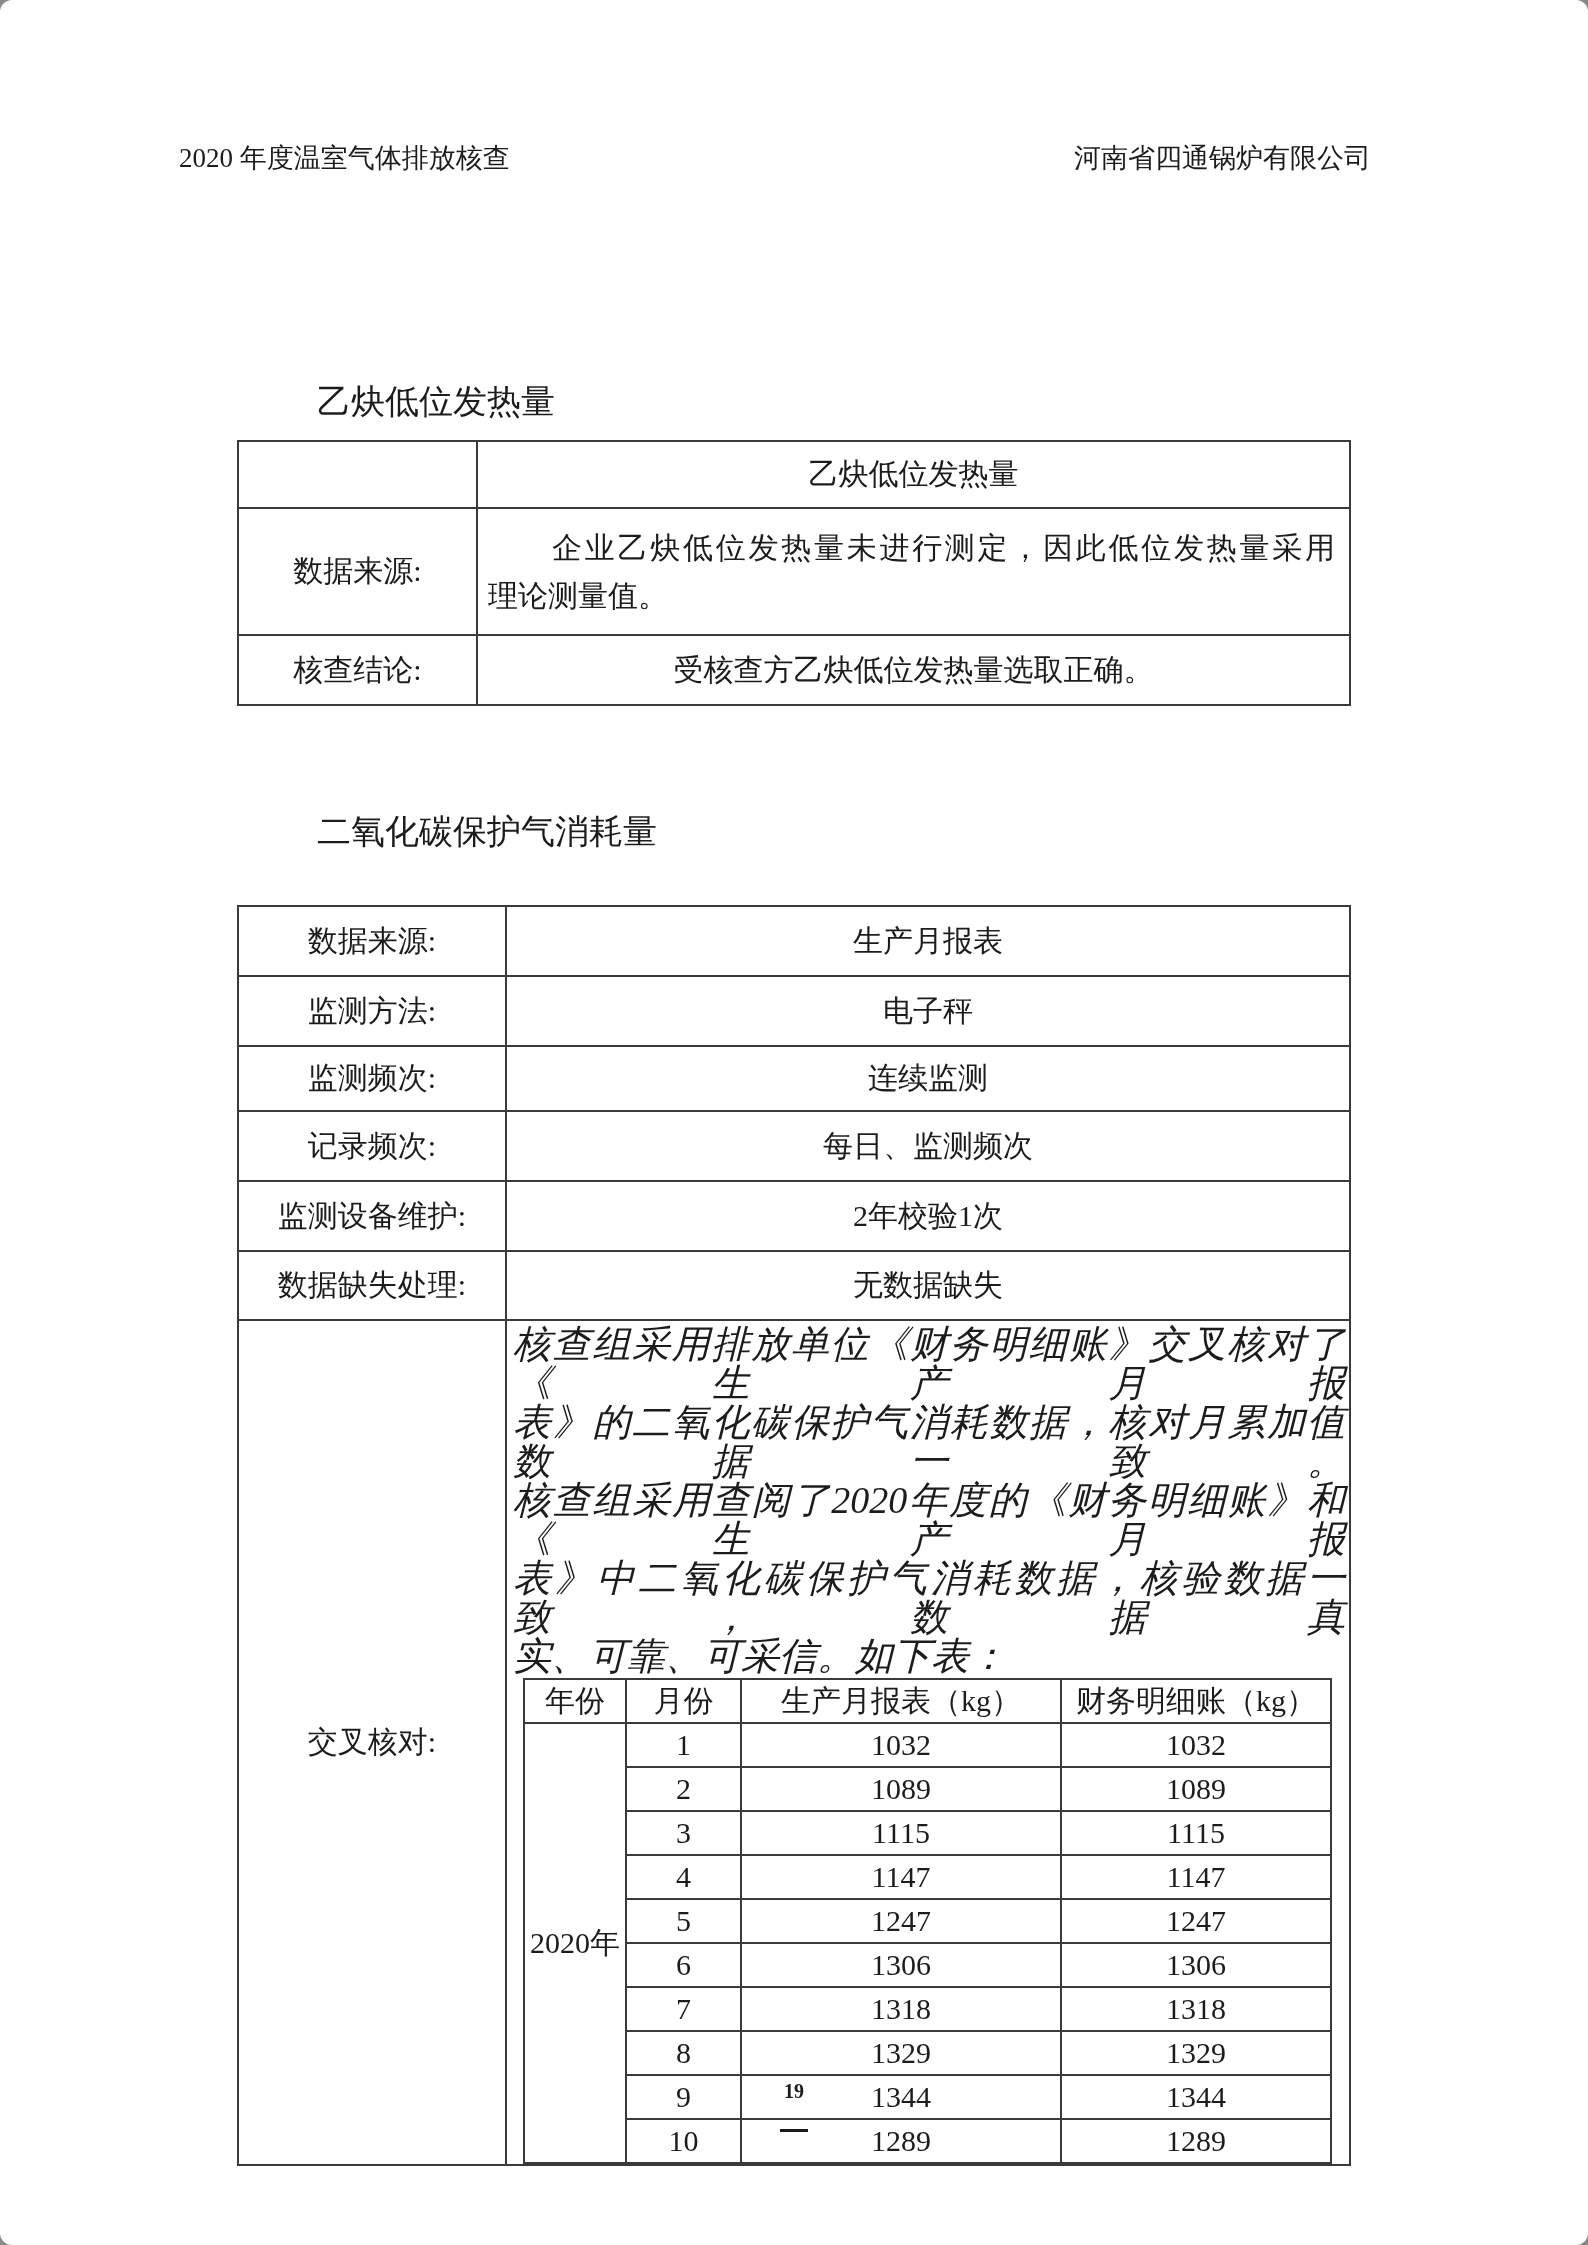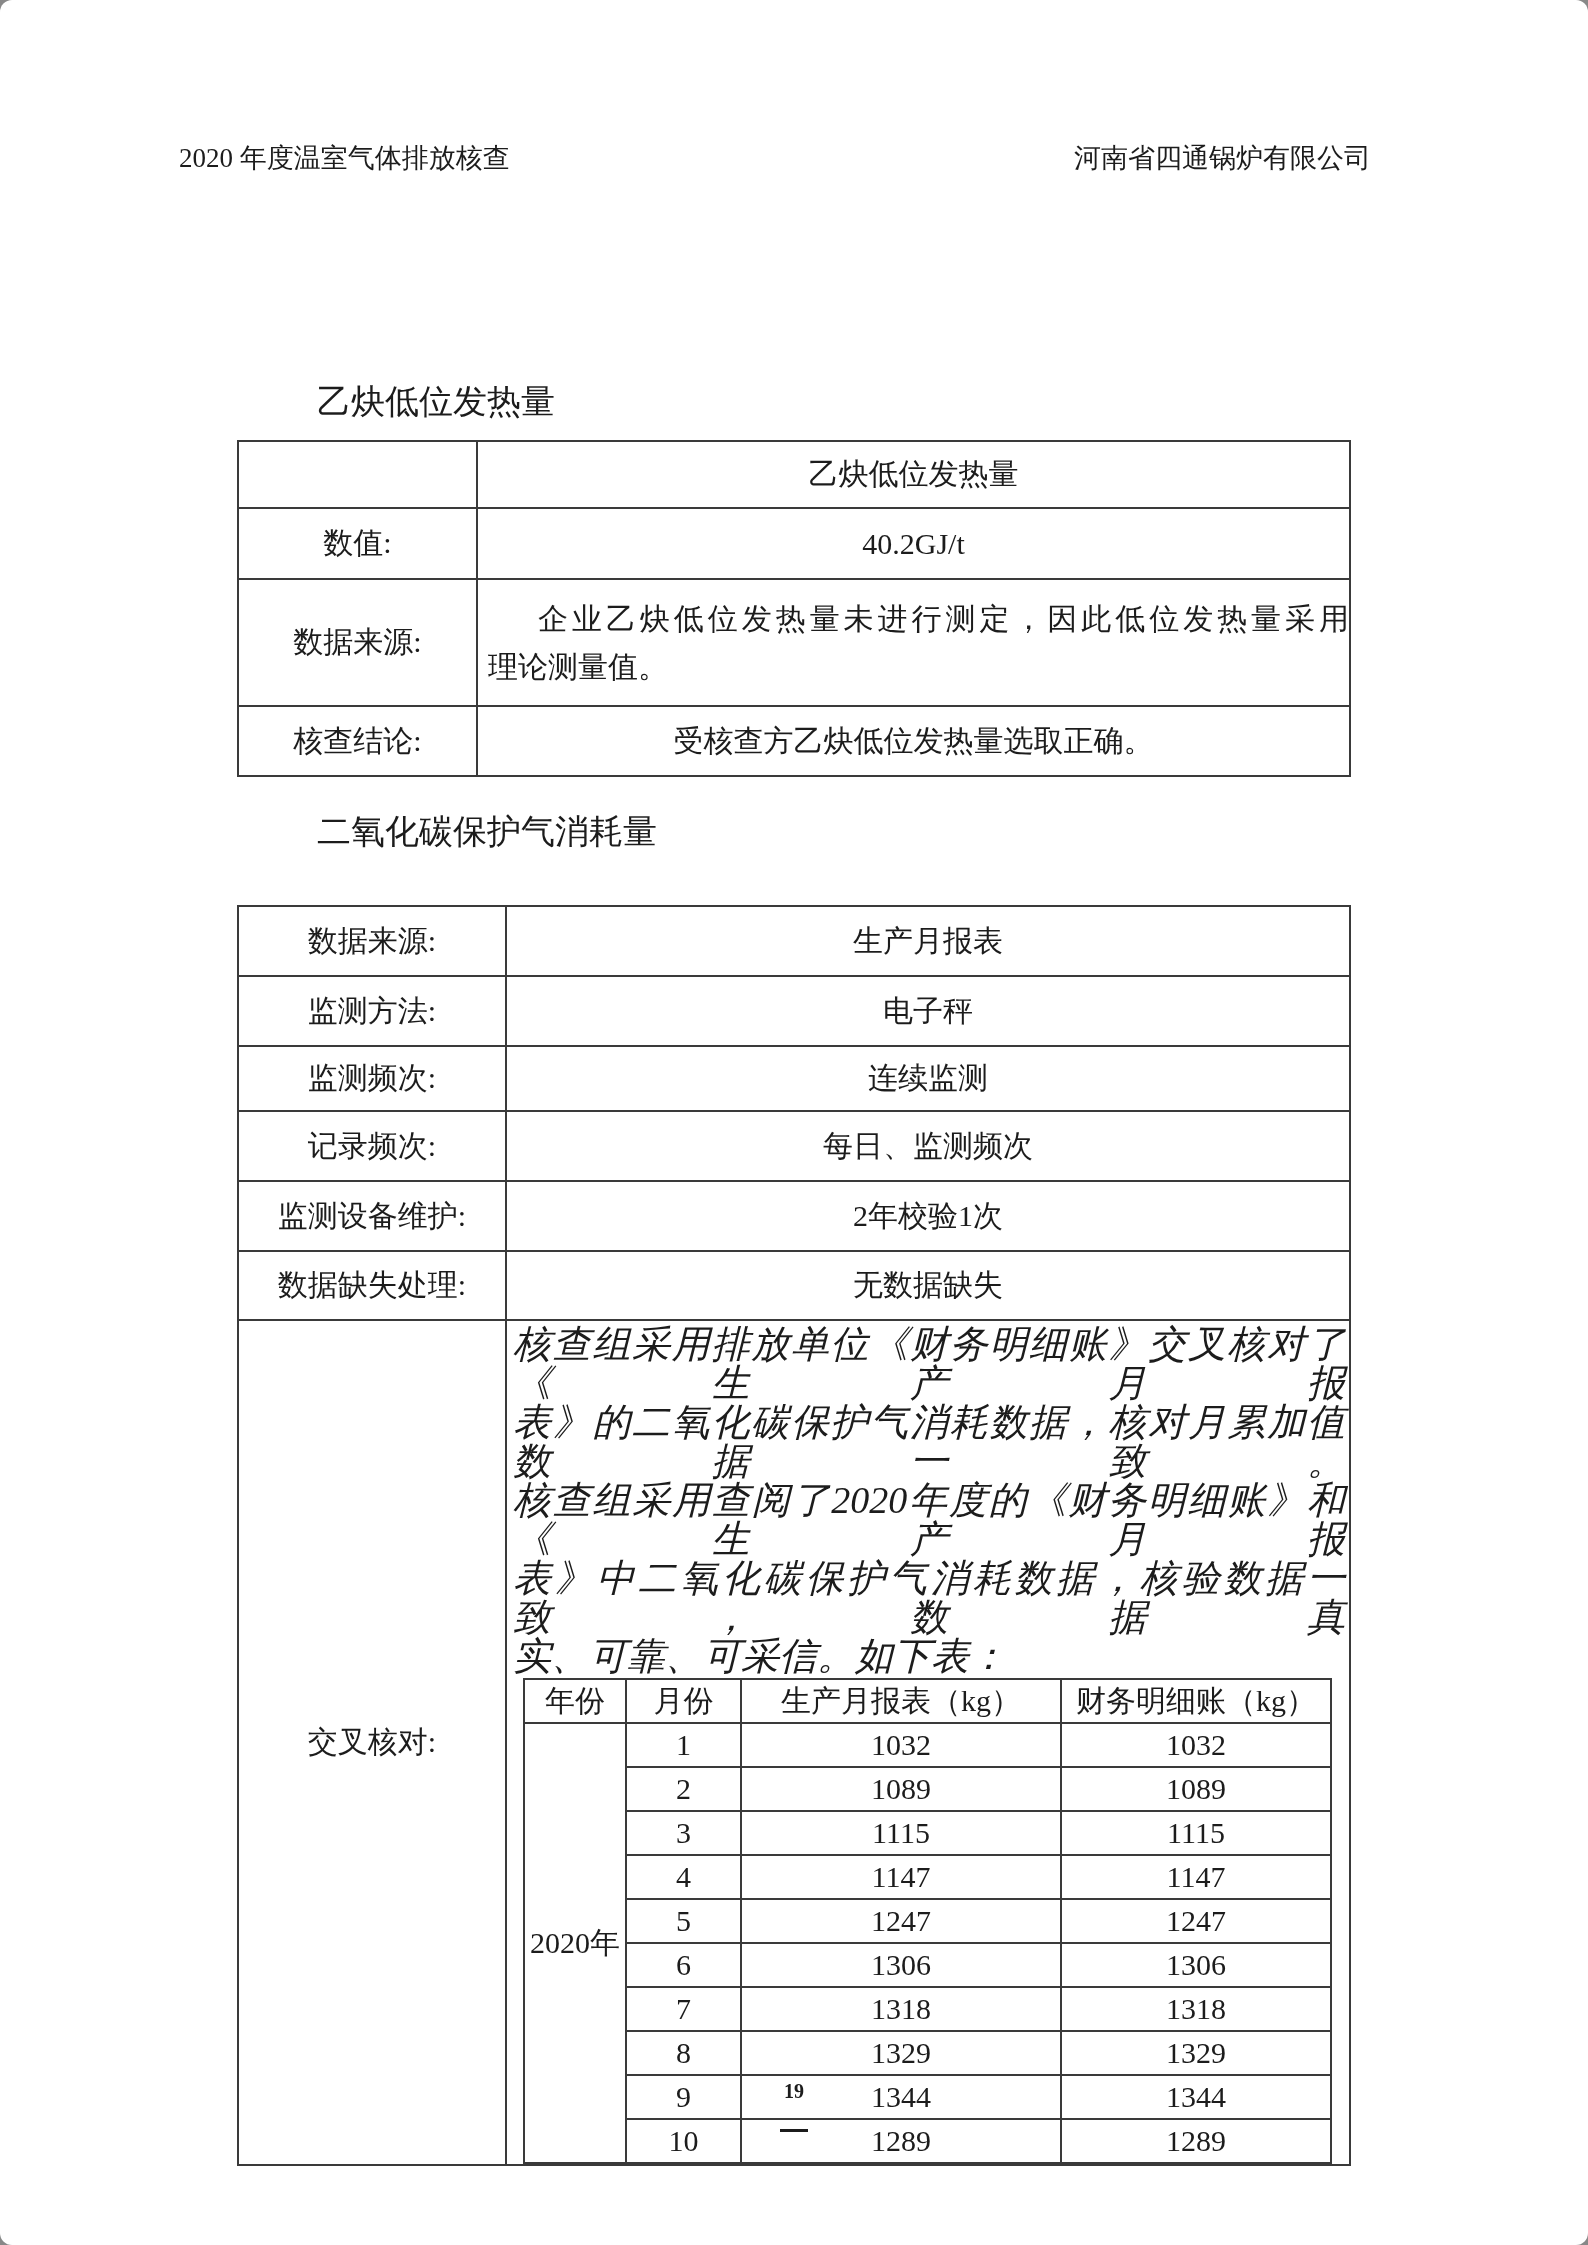--- a/index.html
+++ b/index.html
@@ -34,21 +34,21 @@
 
   .sec-title{font-size:34px;white-space:nowrap;left:317px;}
   .title1{top:379px;}
   .title2{top:809px;}
 
   .table1{left:237px;top:440px;width:1112px;}
   .table1 td{border-top-width:3px;border-bottom-width:3px;}
   .table2{left:237px;top:905px;width:1112px;}
 
   .para-cell{vertical-align:middle;}
-  .jline{text-align:justify;text-align-last:justify;line-height:48px;padding:0 0;}
+  .jline{text-align:justify;text-align-last:justify;line-height:48px;padding:0 14px;}
   .jline-last{text-align:left;text-align-last:left;line-height:48px;padding:0 10px;}
   .indent2{text-indent:2em;}
 
   .cross-cell{vertical-align:top;}
   .cross-para{margin:4px 4px 0 6px;font-size:38px;font-style:italic;}
   .cross-para .cl{line-height:39px;text-align:justify;text-align-last:justify;}
   .cross-para .cl-last{line-height:39px;text-align:left;text-align-last:left;}
 
   .nested{margin:2px 0 0 16px;width:807px;}
   .nested td,.nested th{border-top-width:3px;border-bottom-width:3px;font-size:30px;}
@@ -69,24 +69,20 @@
 
   <table class="t abs table1">
     <colgroup>
         <col style="width:239px">
         <col style="width:873px">
       </colgroup>
     <tbody>
         <tr style="height:67px">
       <td></td>
       <td>乙炔低位发热量</td>
-    </tr>
-    <tr style="height:71px">
-      <td>数值:</td>
-      <td>40.2GJ/t</td>
     </tr>
     <tr style="height:127px">
       <td>数据来源:</td>
       <td class="para-cell">
         <div class="jline indent2">企业乙炔低位发热量未进行测定，因此低位发热量采用</div>
         <div class="jline-last">理论测量值。</div>
       </td>
     </tr>
     <tr style="height:70px">
       <td>核查结论:</td>

